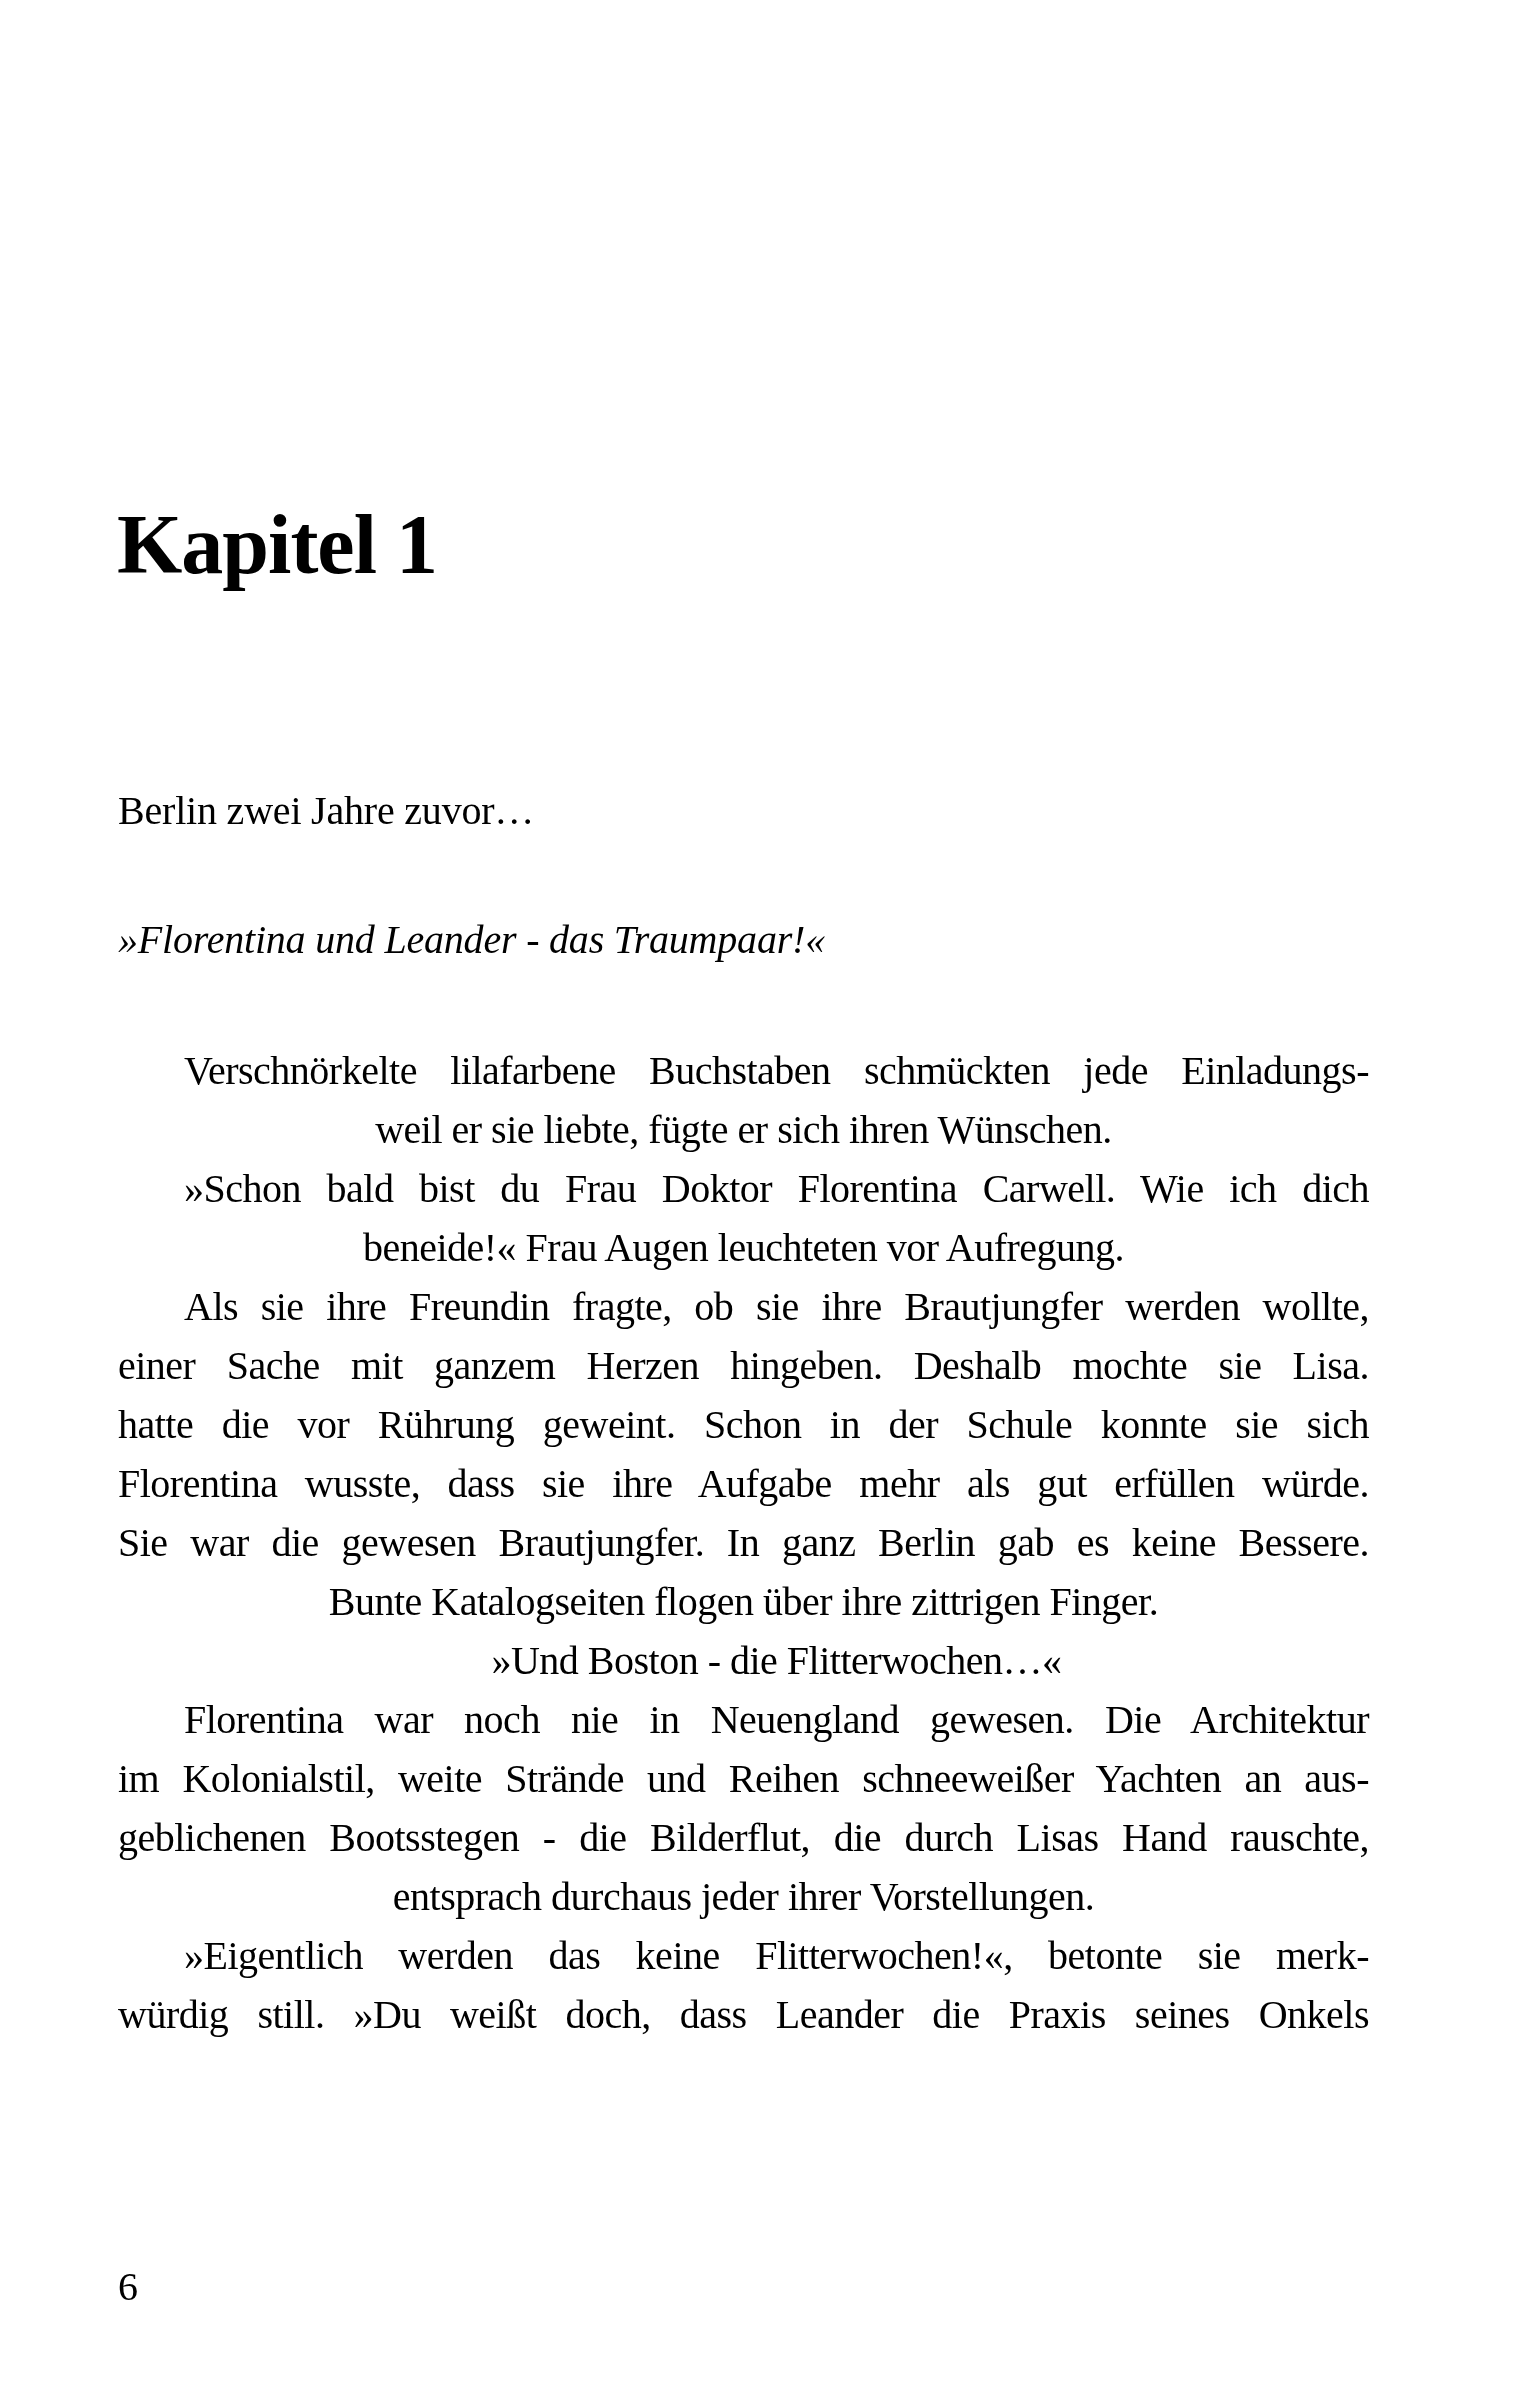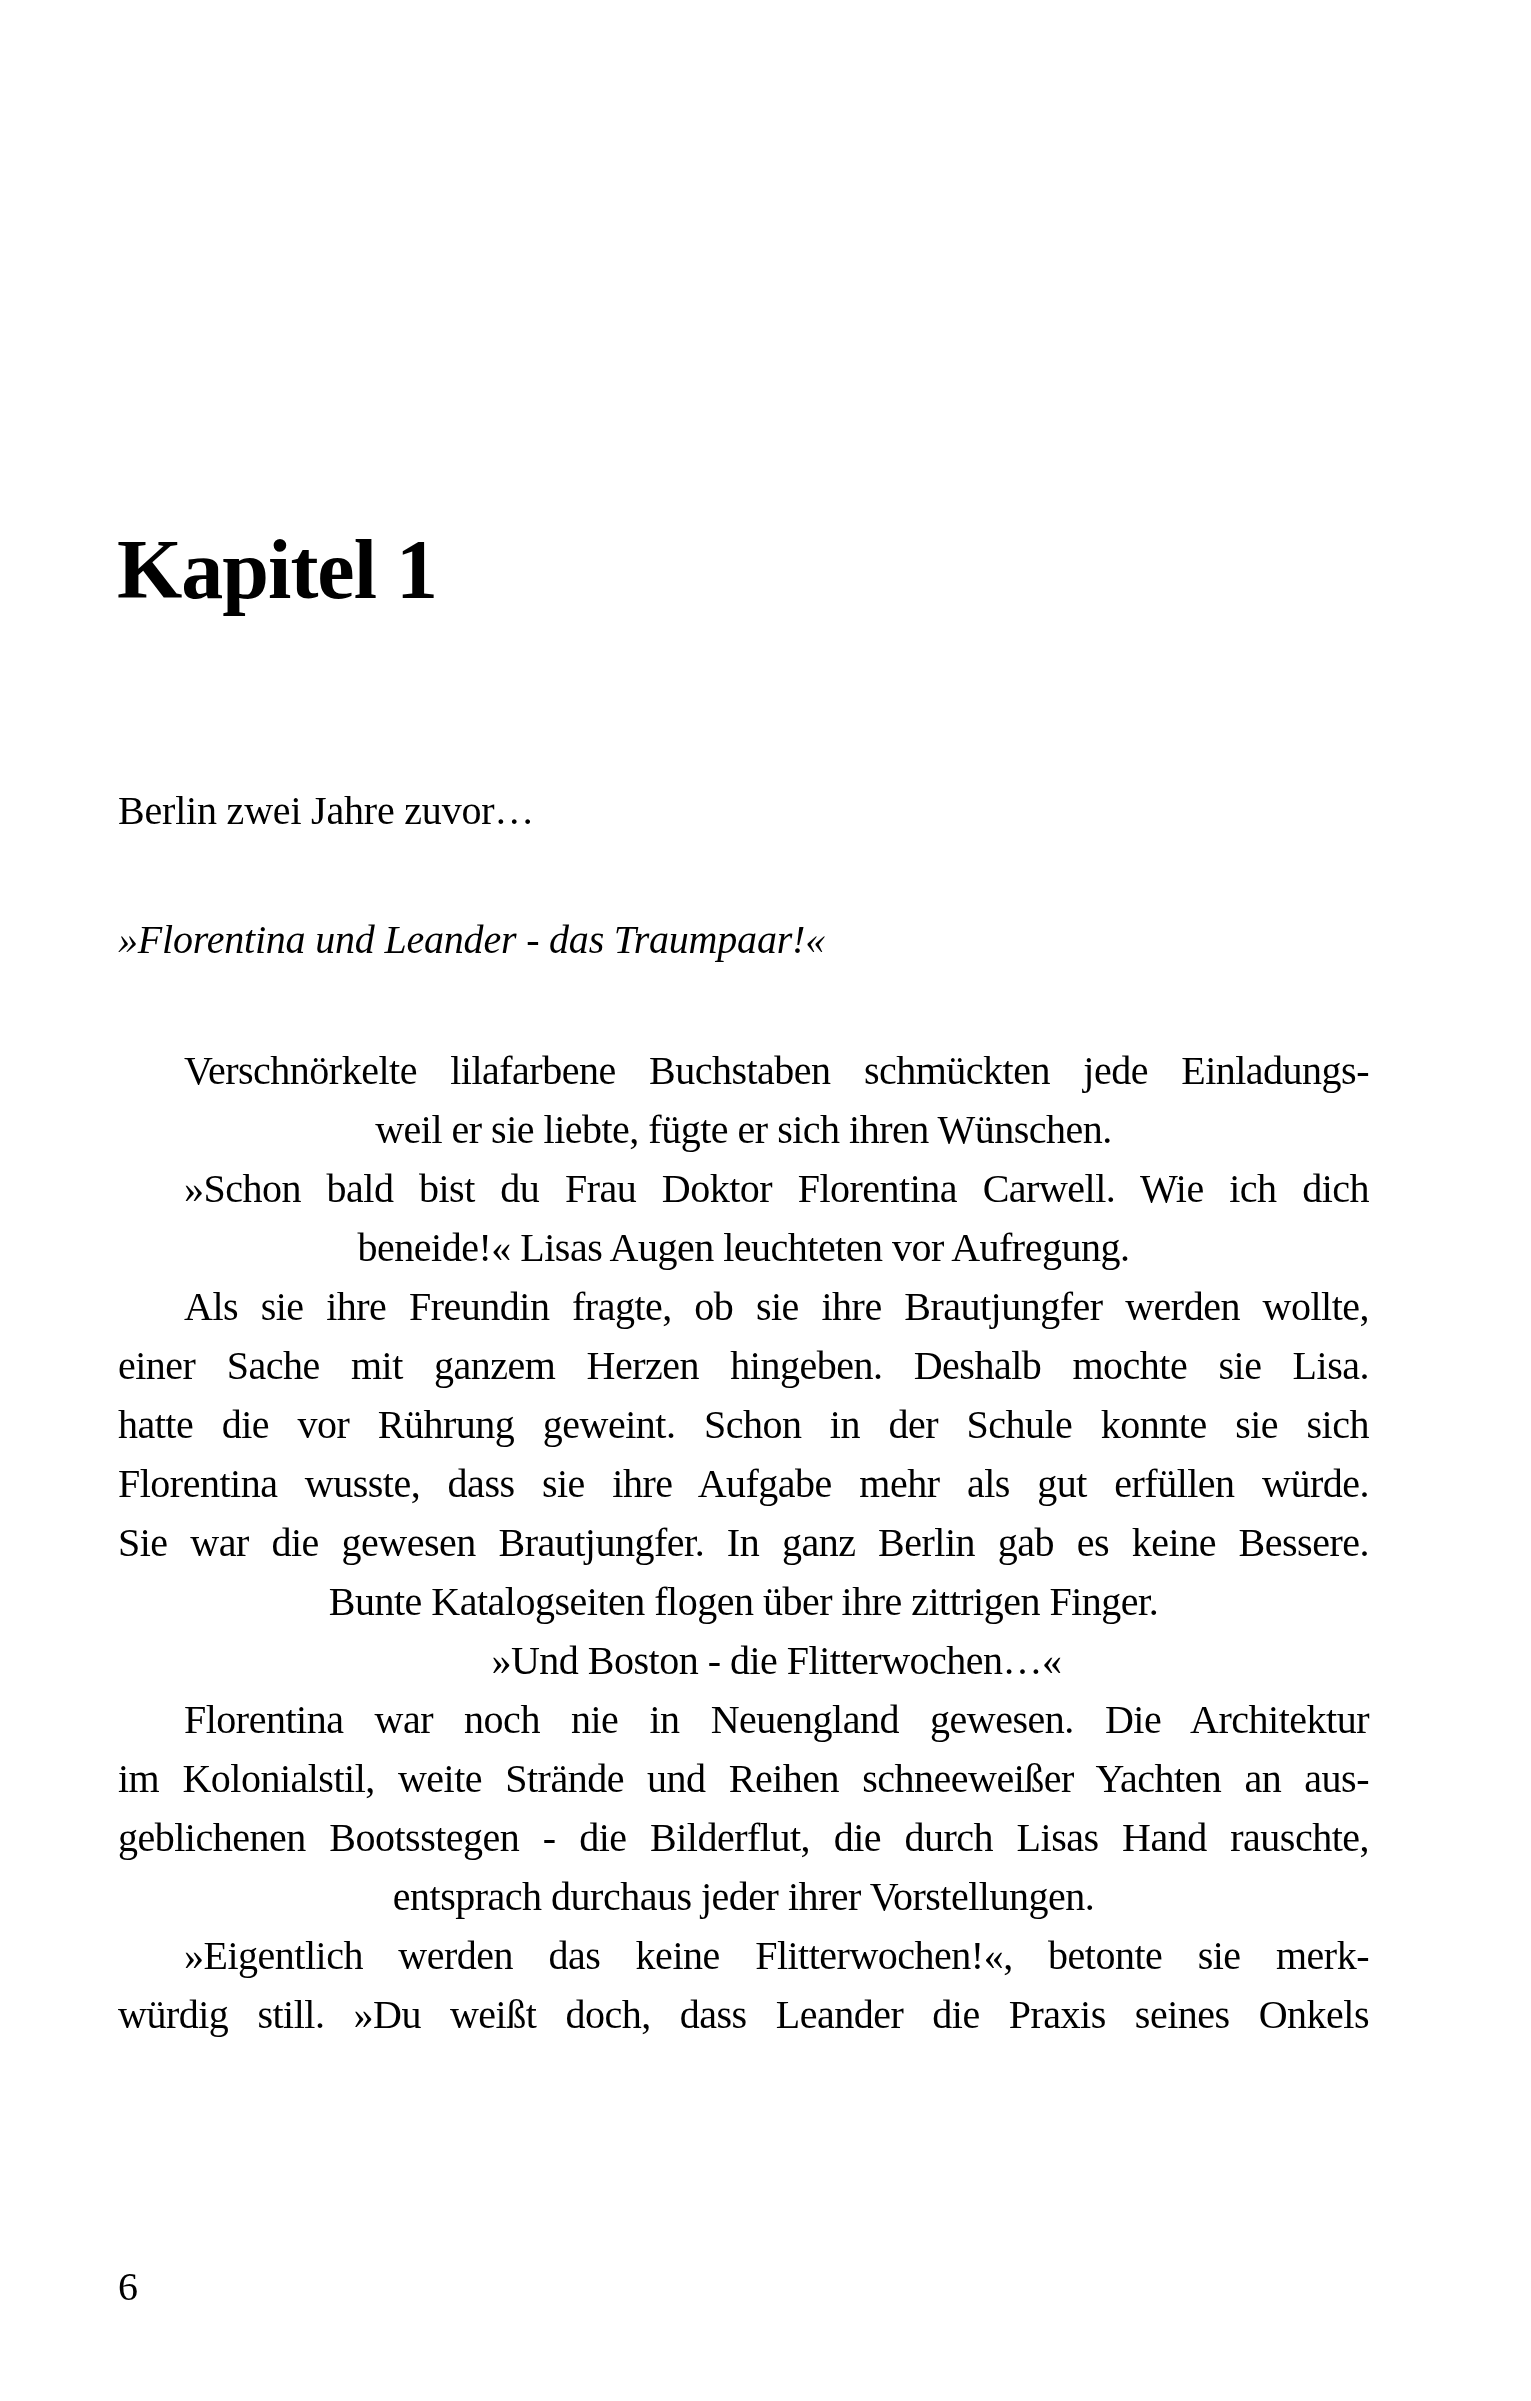--- a/index.html
+++ b/index.html
@@ -12,21 +12,21 @@
     width: 1532px;
     height: 2439px;
     background: #ffffff;
     color: #000000;
     font-family: "Liberation Serif", "DejaVu Serif", serif;
     overflow: hidden;
   }
   .chapter-title {
     position: absolute;
     left: 117px;
-    top: 472px;
+    top: 447px;
     font-size: 84px;
     line-height: 1;
     font-weight: bold;
     letter-spacing: -1px;
     white-space: nowrap;
   }
   .textblock {
     position: absolute;
     left: 118px;
     width: 1251px;
@@ -75,21 +75,21 @@
   </div>
 
   <div class="textblock epigraph-wrap">
     <div class="line center italic">»Florentina und Leander - das Traumpaar!«</div>
   </div>
 
   <div class="textblock body-wrap" id="body-lines">
       <div class="line indent justify">Verschnörkelte lilafarbene Buchstaben schmückten jede Einladungs-</div>
       <div class="line">weil er sie liebte, fügte er sich ihren Wünschen.</div>
       <div class="line indent justify">»Schon bald bist du Frau Doktor Florentina Carwell. Wie ich dich</div>
-      <div class="line">beneide!« Lisas Augen leuchteten vor Aufregung.</div>
+      <div class="line">beneide!« Frau Augen leuchteten vor Aufregung.</div>
       <div class="line indent justify">Als sie ihre Freundin fragte, ob sie ihre Brautjungfer werden wollte,</div>
       <div class="line justify">einer Sache mit ganzem Herzen hingeben. Deshalb mochte sie Lisa.</div>
       <div class="line justify">hatte die vor Rührung geweint. Schon in der Schule konnte sie sich</div>
       <div class="line justify">Florentina wusste, dass sie ihre Aufgabe mehr als gut erfüllen würde.</div>
       <div class="line justify">Sie war die gewesen Brautjungfer. In ganz Berlin gab es keine Bessere.</div>
       <div class="line">Bunte Katalogseiten flogen über ihre zittrigen Finger.</div>
       <div class="line indent">»Und Boston - die Flitterwochen…«</div>
       <div class="line indent justify">Florentina war noch nie in Neuengland gewesen. Die Architektur</div>
       <div class="line justify">im Kolonialstil, weite Strände und Reihen schneeweißer Yachten an aus-</div>
       <div class="line justify">geblichenen Bootsstegen - die Bilderflut, die durch Lisas Hand rauschte,</div>

